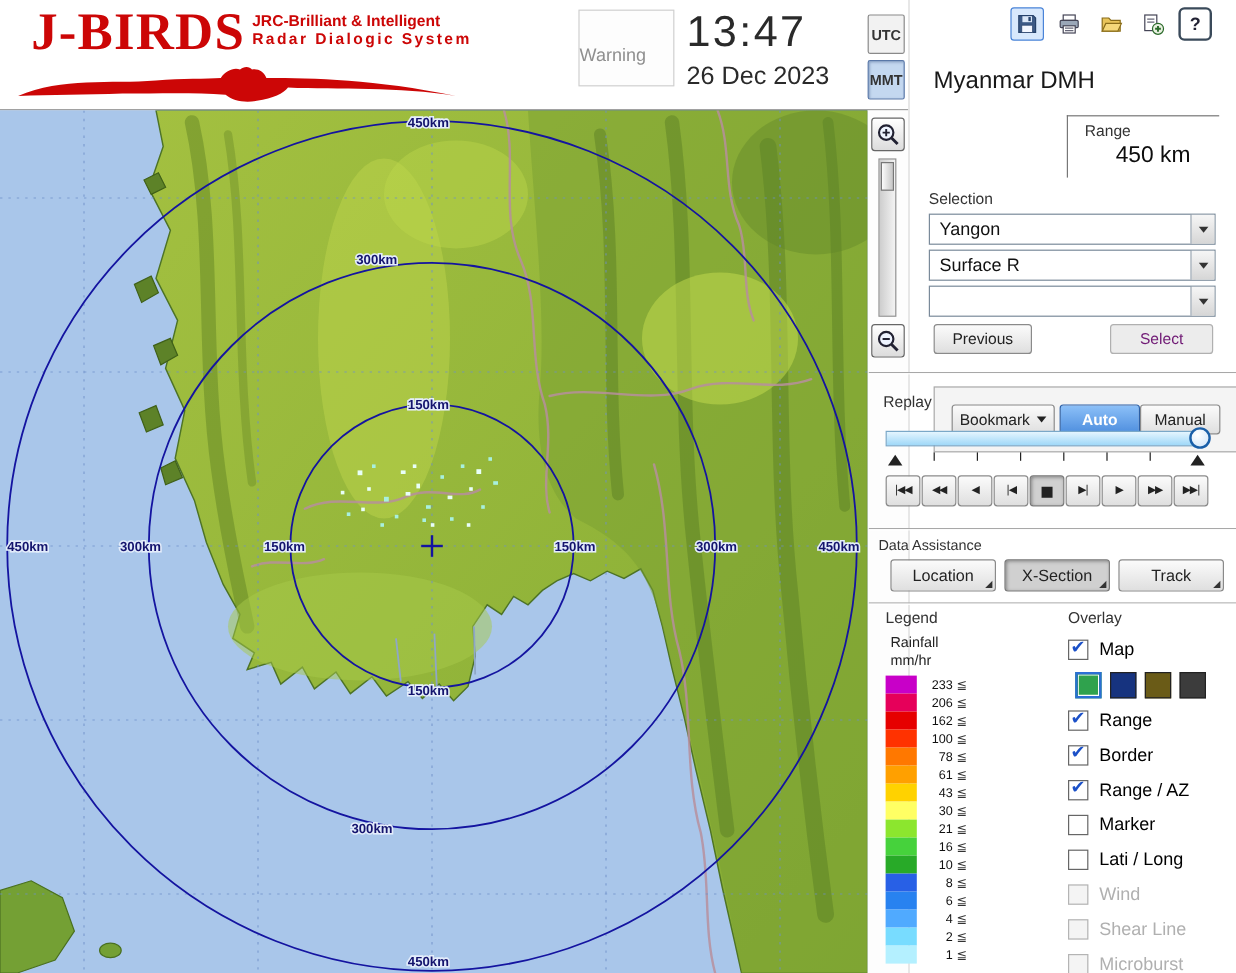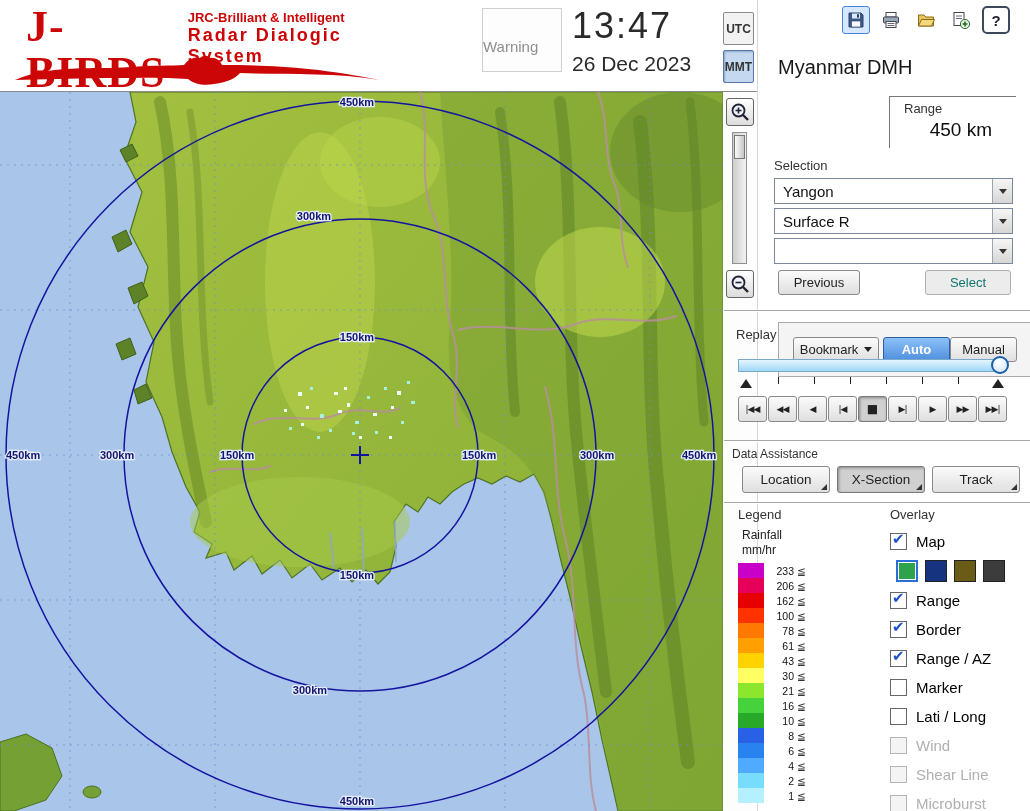--- a/index.html
+++ b/index.html
@@ -7,21 +7,21 @@
   body { font-family:"Liberation Sans", sans-serif; background:#fff; }
   #app { position:relative; width:1030px; height:811px; overflow:hidden; background:#fff; }
 
   
   .header { position:absolute; left:0; top:0; width:757px; height:92px; background:#fff; border-bottom:1px solid #8a8a8a; }
   .logo { position:absolute; left:10px; top:4px; width:385px; }
   .logo-row { display:flex; align-items:flex-start; }
   .logo-title { font-family:"Liberation Serif", serif; font-weight:bold; font-size:44px; line-height:46px; color:#cc0606; letter-spacing:1px;margin-left:16px; }
   .logo-sub { margin-left:6px; margin-top:6px; color:#cc0606; font-weight:bold; }
   .logo-sub .l1 { font-size:13px; }
-  .logo-sub .l2 { font-size:18px; letter-spacing:2px; }
+  .logo-sub .l2 { font-size:13px; letter-spacing:2px; }
   .eagle { position:absolute; left:2px; top:50px; }
   .warnbox { position:absolute; left:482px; top:8px; width:80px; height:64px; background:#fdfdfd; border:1px solid #d0d0d0; display:flex; align-items:flex-end; justify-content:flex-start; }
   .warnbox span { color:#8f8f8f; font-size:15px; padding-bottom:16px; }
   .clock { position:absolute; left:572px; top:6px; color:#2a2a2a; }
   .clock .time { font-size:36px; line-height:40px; letter-spacing:2px; }
   .clock .date { font-size:21px; margin-top:6px; white-space:nowrap; }
   .tz { position:absolute; left:723px; top:12px; width:31px; }
   .tzbtn { display:block; width:31px; height:33px; font-size:12px; font-weight:bold; color:#333; background:#f2f2f2; border:1px solid #8a8a8a; border-radius:2px; margin-bottom:5px; font-family:"Liberation Sans",sans-serif; }
   .tzbtn.sel { background:#c4d8f0; border:1px solid #5a78a8; box-shadow:inset 1px 1px 2px rgba(40,70,120,.35); }
 
@@ -48,21 +48,21 @@
   .range-label { font-size:13px; color:#333; margin:4px 0 0 14px; }
   .range-value { font-size:19px; color:#0d0d0d; text-align:right; padding-right:24px; margin-top:3px; }
 
   .sec-label { position:absolute; font-size:13px; color:#333; }
   .combo { position:absolute; left:16px; width:239px; height:26px; border:1px solid #7a8a9a; background:#fff; display:flex; align-items:center; }
   .combo .val { flex:1; font-size:15px; color:#111; padding-left:8px; }
   .combo .dd { width:20px; height:100%; border-left:1px solid #98a4b0; background:linear-gradient(#f6f6f6,#d6d6d6); display:flex; align-items:center; justify-content:center; }
   .arr { width:0; height:0; border-left:4px solid transparent; border-right:4px solid transparent; border-top:5px solid #333; }
 
   .btn { border:1px solid #8a8a8a; border-radius:3px; background:linear-gradient(#fbfbfb,#dfdfdf); color:#222; font-size:13px; font-family:Liberation Sans, sans-serif; }
-  .btn:disabled, .btn.dis { color:#0f766e; background:#ececec; border-color:#b0b0b0; }
+  .btn:disabled, .btn.dis { color:#701a75; background:#ececec; border-color:#b0b0b0; }
   .btn.pressed { background:#d0d0d0; box-shadow:inset 1px 1px 3px rgba(0,0,0,.35); border-color:#7a7a7a; }
   .btn-previous { position:absolute; left:20px; top:270px; width:82px; height:25px; }
   .btn-select { position:absolute; left:167px; top:270px; width:86px; height:25px; }
 
   .groove { position:absolute; left:-34px; right:0; height:2px; border-top:1px solid #a8a8a8; border-bottom:1px solid #ffffff; }
 
   .replay-label { position:absolute; left:-22px; top:327px; font-size:13px; color:#333; }
   .replay-group { position:absolute; left:20px; top:322px; display:flex; align-items:center; border:1px solid #aaa; padding:14px; background:#f4f4f4; }
   .rg-btn { height:25px; position:relative; display:flex; align-items:center; justify-content:center; }
   .rg-bookmark { width:86px; margin-right:4px; }

